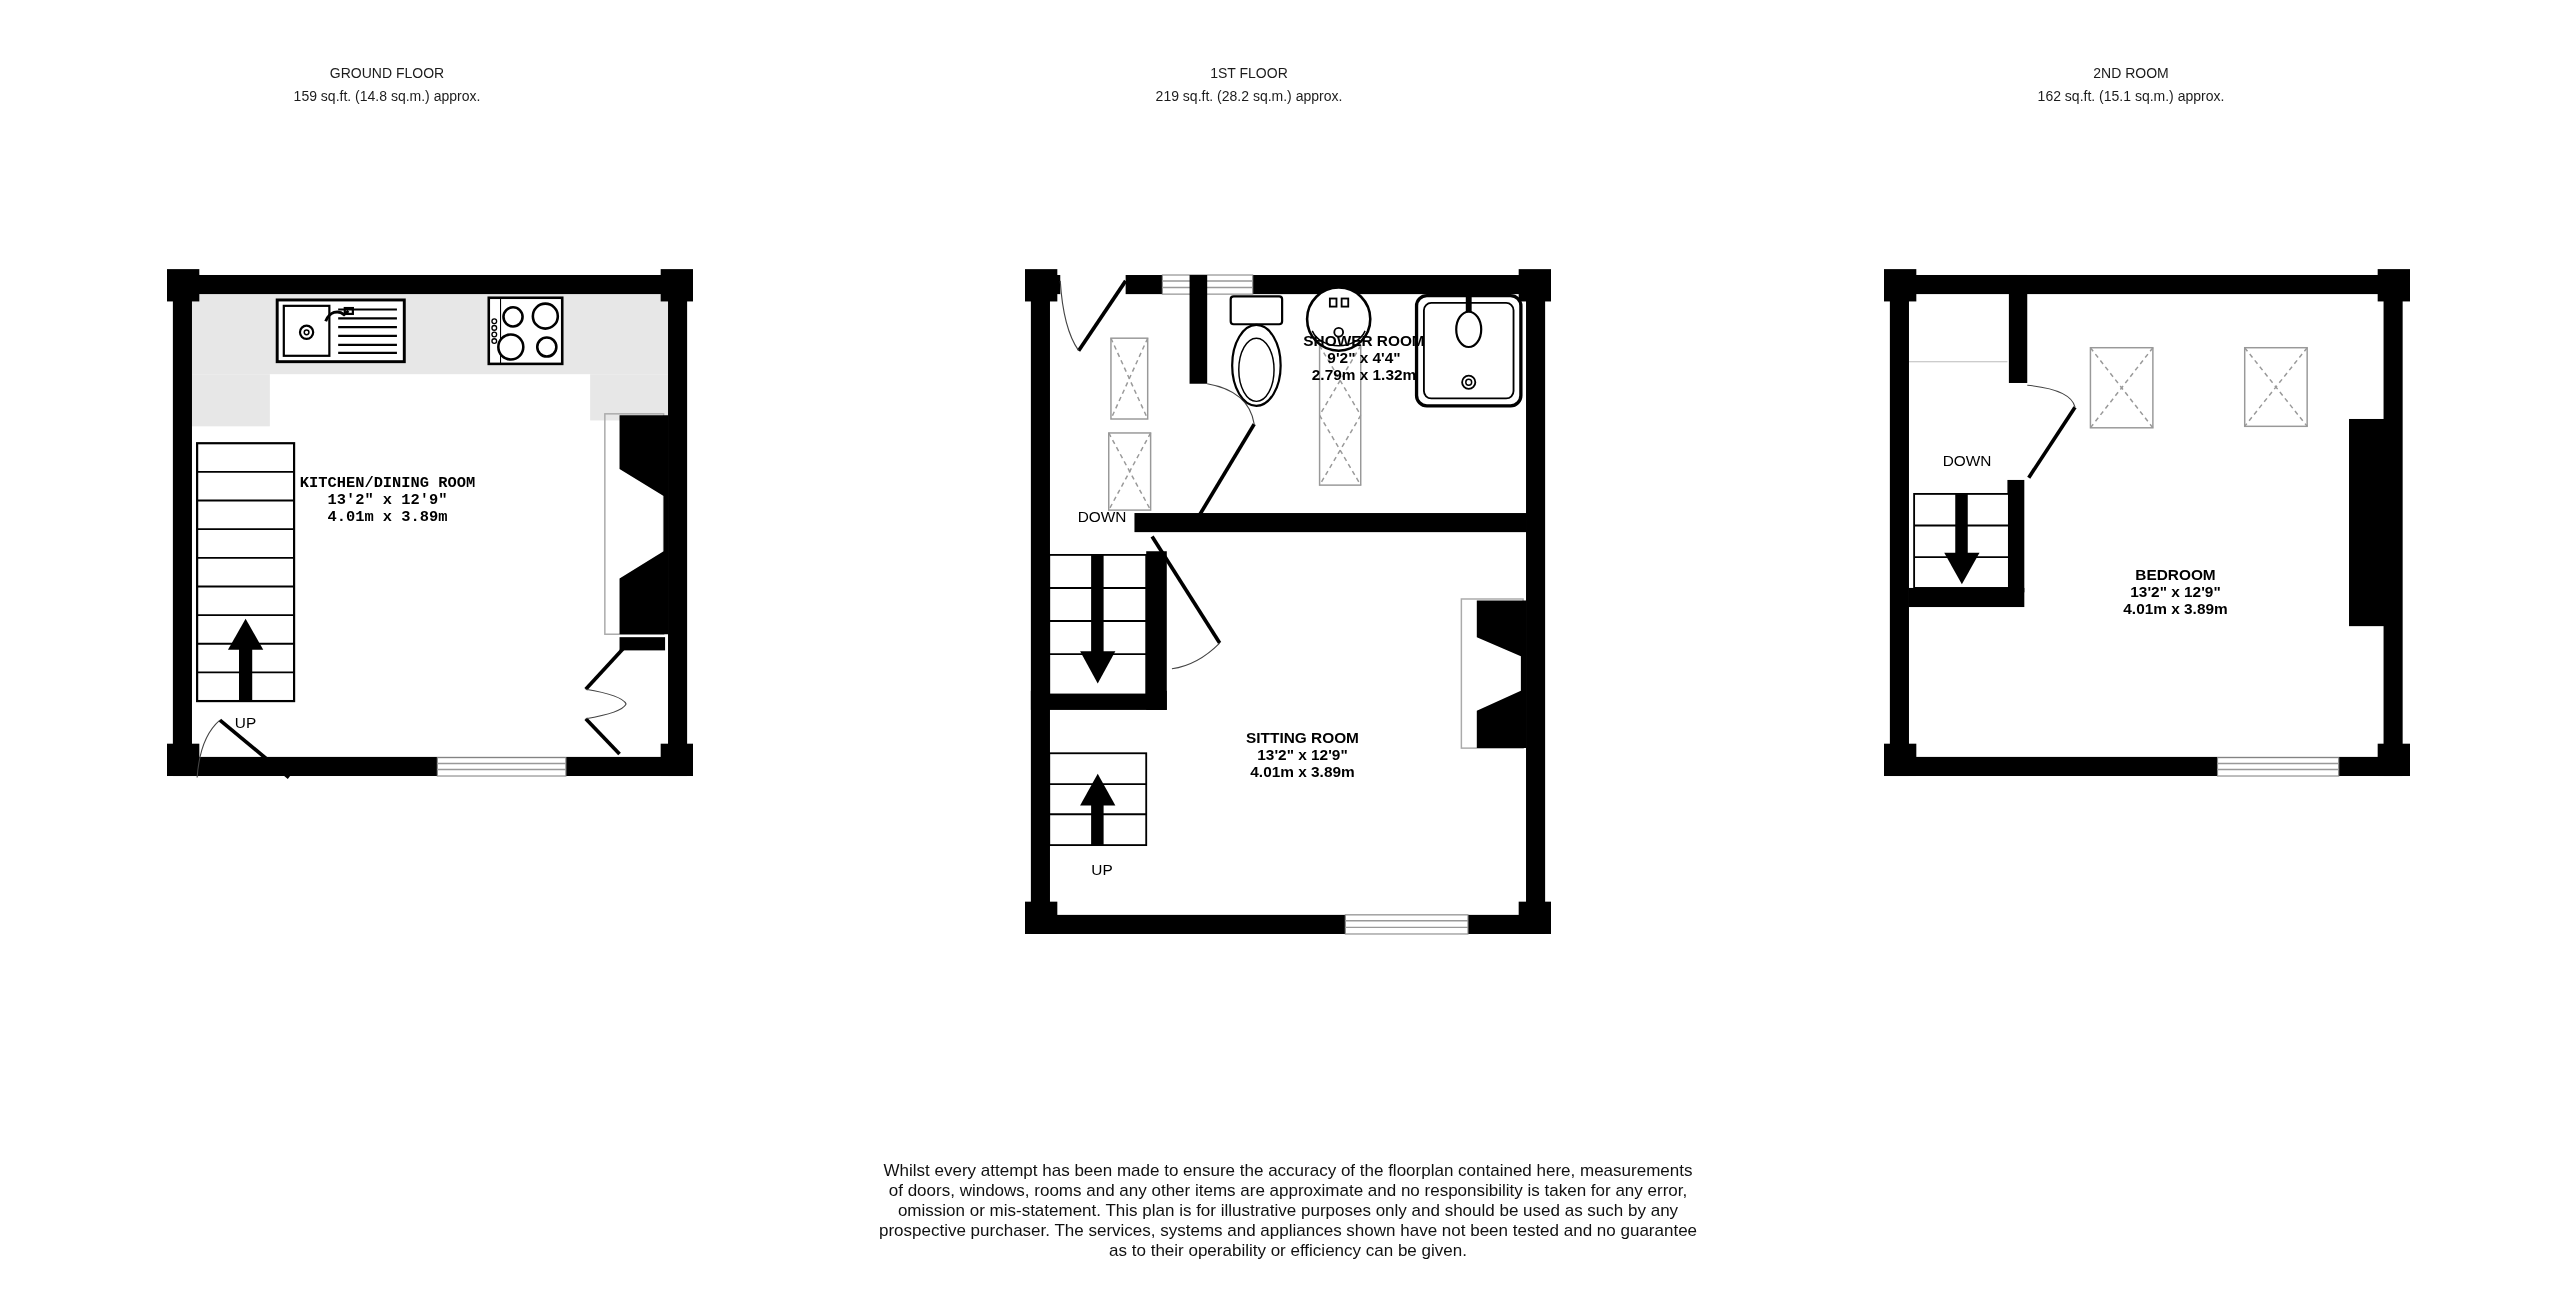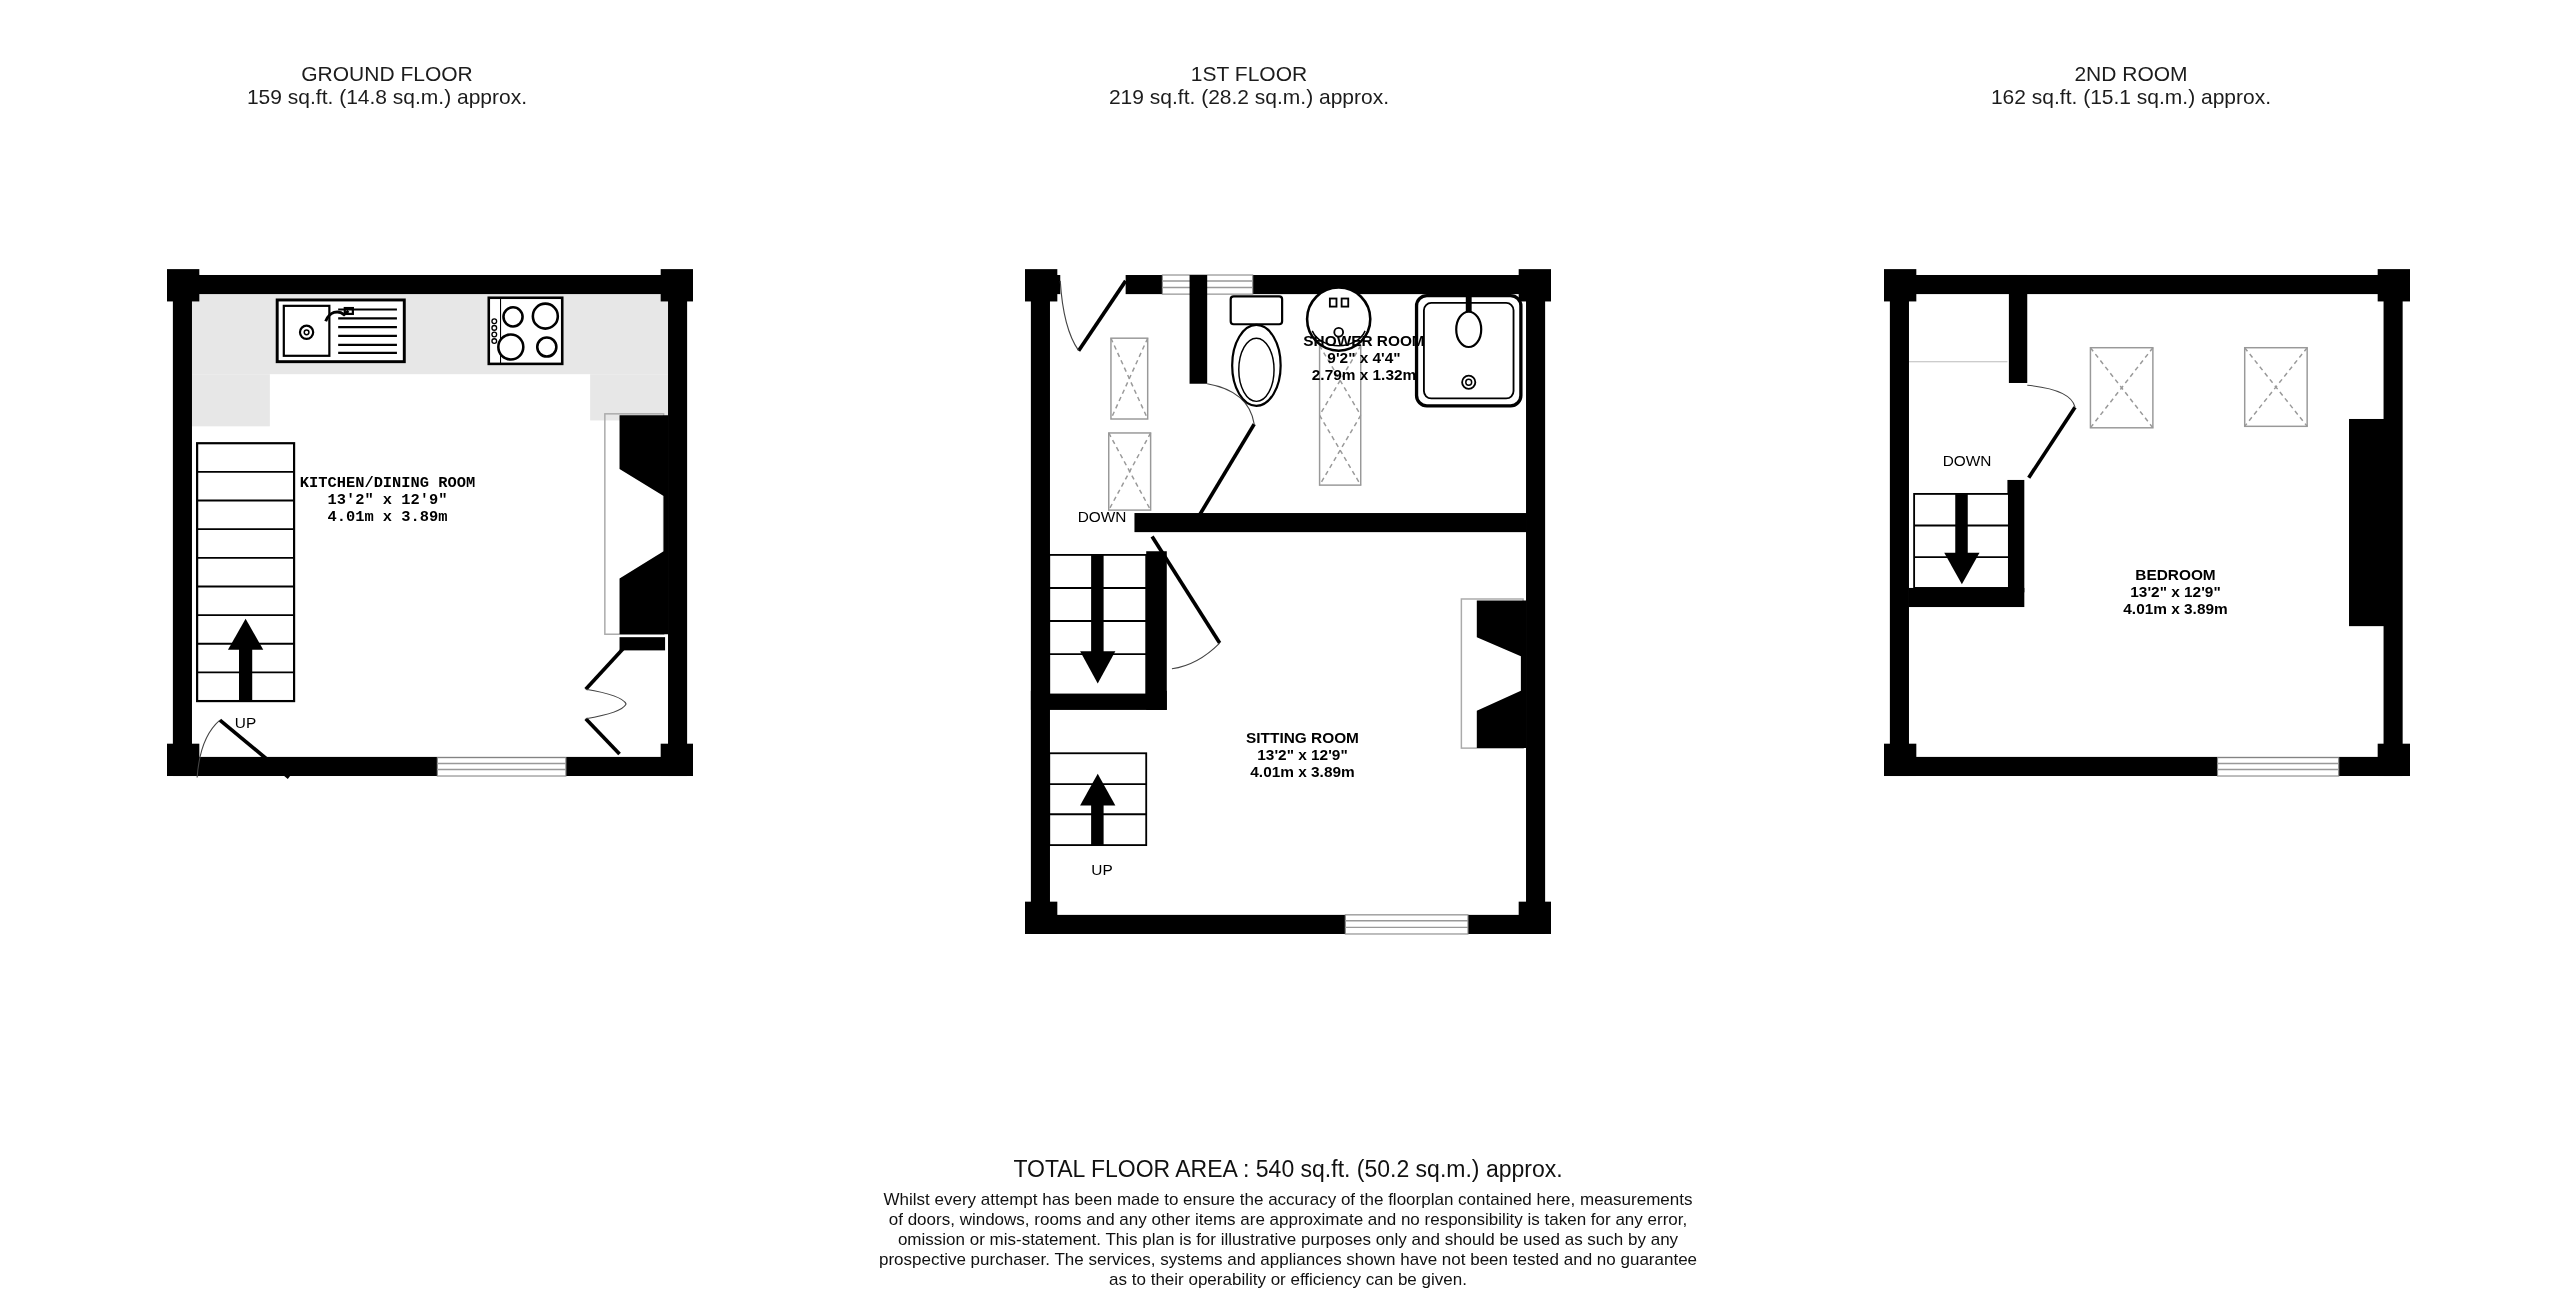--- a/index.html
+++ b/index.html
@@ -1,18 +1,18 @@
 <!DOCTYPE html>
 <html style="font-size:11.8px"><head>
 <meta charset="utf-8">
 <style>
   html,body{margin:0;padding:0;background:#ffffff;}
   #page{position:relative;width:2576px;height:1315px;background:#ffffff;overflow:hidden;
         font-family:"Liberation Sans", sans-serif;color:#111;}
-  .floor-title{position:absolute;text-align:center;font-size:21px;line-height:23px;color:#1c1c1c;}
+  .floor-title{position:absolute;text-align:center;font-size:14px;line-height:23px;color:#1c1c1c;}
   .room-label{position:absolute;text-align:center;font-weight:bold;font-size:15.4px;line-height:17px;color:#000;}
   .stair-label{position:absolute;text-align:center;font-size:15.4px;color:#000;}
   .plan{position:absolute;}
   #footer{position:absolute;left:0;top:1155px;width:2576px;text-align:center;color:#111;}
   #total-area{font-size:23px;line-height:29px;}
   #disclaimer{font-size:17px;line-height:20px;white-space:pre-line;margin-top:5.9px;}
   #credit{font-size:17px;line-height:20px;}
 </style>
 </head>
 <body>
@@ -329,21 +329,20 @@
     <div>13'2"  x 12'9"</div>
     <div>4.01m  x 3.89m</div>
   </div>
 
   <div class="stair-label" style="left:220px;top:714px;width:51px;">UP</div>
   <div class="stair-label" style="left:1058px;top:508px;width:88px;">DOWN</div>
   <div class="stair-label" style="left:1060px;top:861px;width:84px;">UP</div>
   <div class="stair-label" style="left:1923px;top:452px;width:88px;">DOWN</div>
 
   <div id="footer">
-    <div id="total-area">TOTAL FLOOR AREA : 540 sq.ft. (50.2 sq.m.) approx.</div>
     <div id="disclaimer">Whilst every attempt has been made to ensure the accuracy of the floorplan contained here, measurements
 of doors, windows, rooms and any other items are approximate and no responsibility is taken for any error,
 omission or mis-statement. This plan is for illustrative purposes only and should be used as such by any
 prospective purchaser. The services, systems and appliances shown have not been tested and no guarantee
 as to their operability or efficiency can be given.</div>
   </div>
 
 </div>
 
 

